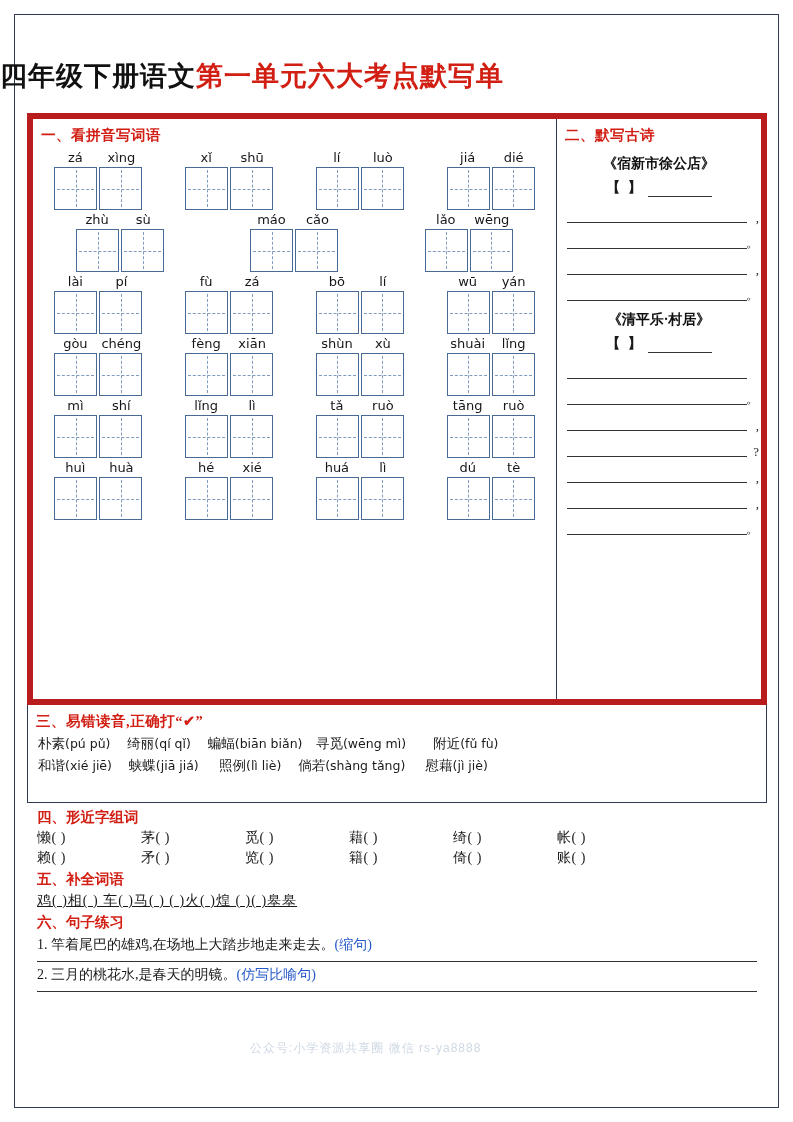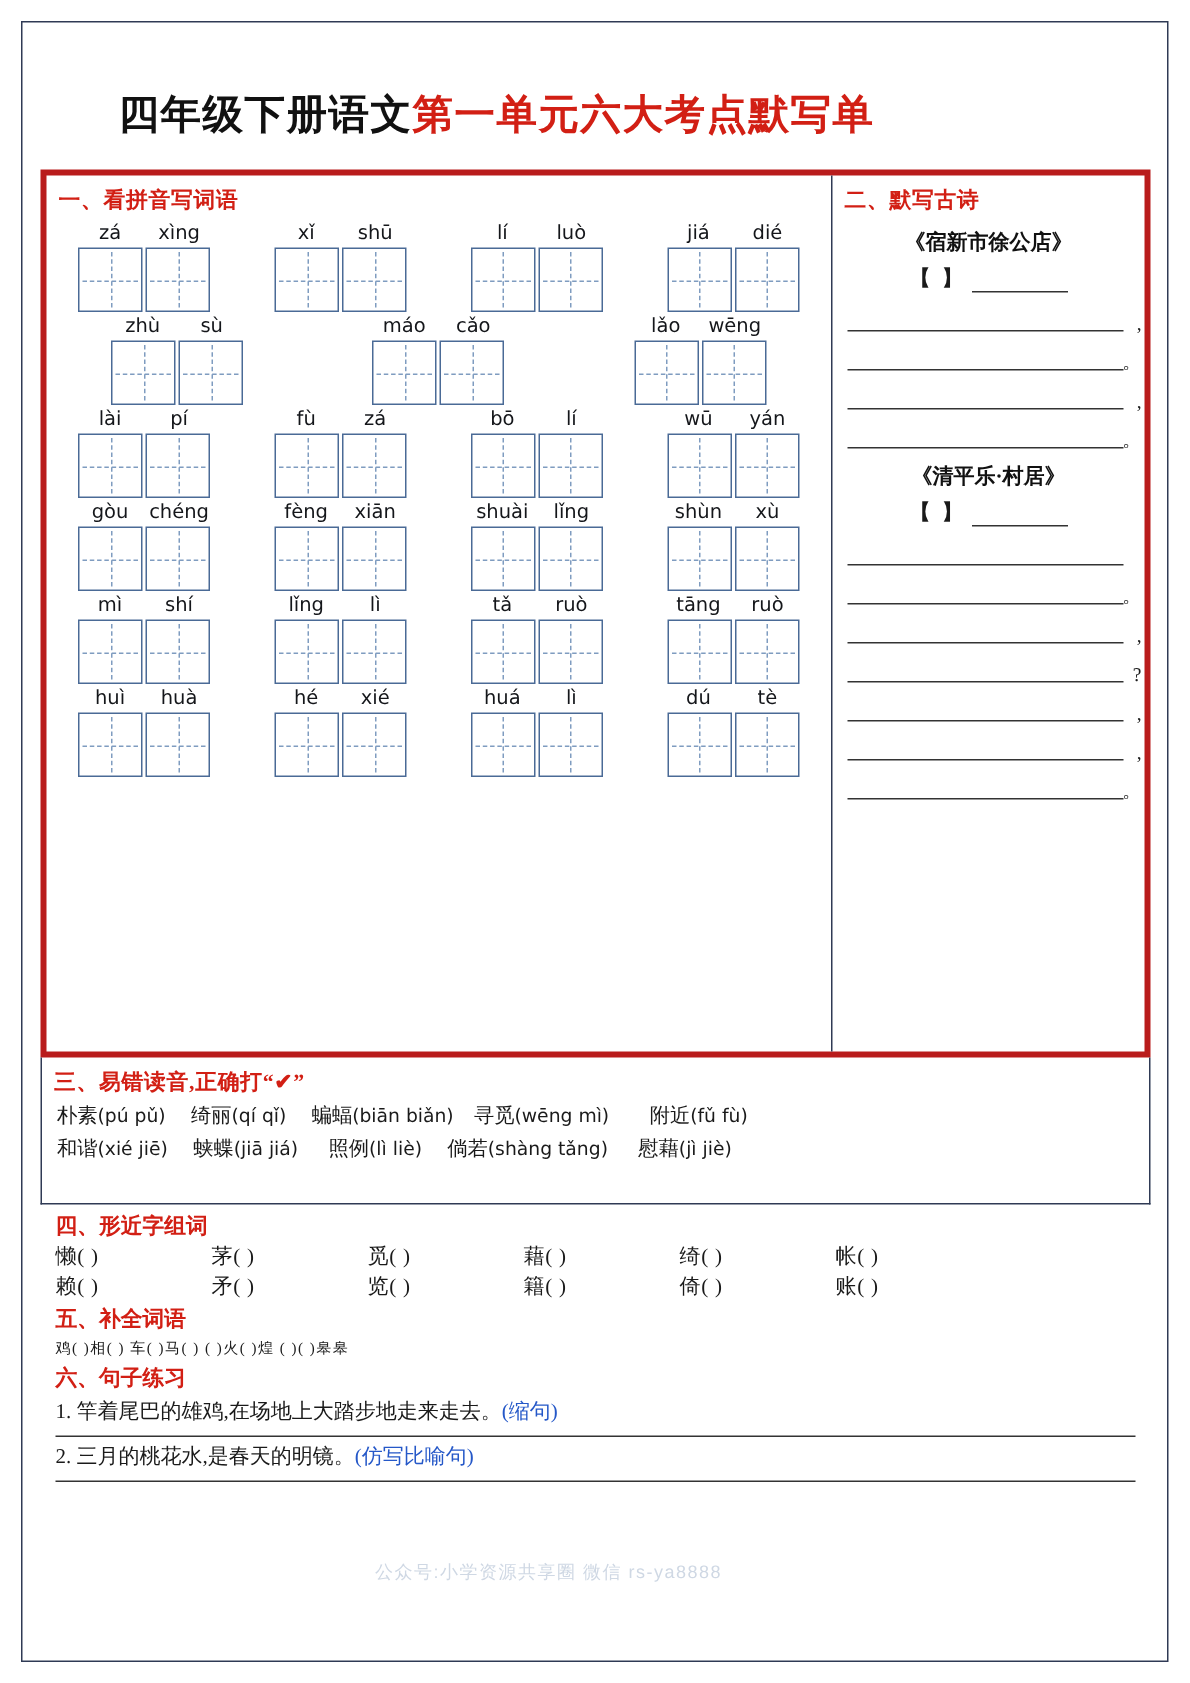--- a/index.html
+++ b/index.html
@@ -30,37 +30,36 @@
     height: 1094px;
     border: 1px solid #2f3a55;
     box-sizing: border-box;
   }
   
   .title {
     position: absolute;
     left: 0;
     top: 58px;
     width: 662px;
-    text-align: center;
     font-size: 27px;
     font-weight: bold;
     letter-spacing: 1px;
     white-space: nowrap;
   }
   .title .t-black { color: #111111; }
   .title .t-red { color: #d21f14; }
 
   
   .main-box {
     position: absolute;
     left: 27px;
     top: 113px;
     width: 740px;
     height: 592px;
-    border: 4px solid #b91c1c;
+    border: 6px solid #b91c1c;
     box-sizing: border-box;
   }
   .col-left {
     position: absolute;
     left: 0; top: 0;
     width: 524px;
     height: 100%;
     border-right: 1px solid #2f3a55;
     box-sizing: border-box;
   }
@@ -214,23 +213,24 @@
     margin: 3px 0 2px 10px;
   }
   .xj-line {
     font-size: 14px;
     margin: 2px 0 0 10px;
     white-space: nowrap;
     letter-spacing: 0.5px;
   }
   .xj-line .cellword { display: inline-block; width: 104px; }
   .bq-line {
-    font-size: 10px;
+    font-size: 14px;
     margin: 3px 0 0 10px;
     letter-spacing: 1px;
+    text-decoration: underline;
   }
   .sent {
     font-size: 14px;
     margin: 4px 0 0 10px;
   }
   .sent .hint { color: #2558c8; }
   .ans-line {
     margin: 6px 10px 0 10px;
     border-bottom: 1px solid #333;
     height: 1px;
@@ -397,32 +397,32 @@
                 <span>fèng</span>
                 <span>xiān</span>
               </div>
             <div class="cells">
                 <div class="cell"></div>
                 <div class="cell"></div>
               </div>
           </div>
           <div class="py-group">
             <div class="py-text">
+                <span>shùn</span>
+                <span>xù</span>
+              </div>
+            <div class="cells">
+                <div class="cell"></div>
+                <div class="cell"></div>
+              </div>
+          </div>
+          <div class="py-group">
+            <div class="py-text">
                 <span>shuài</span>
                 <span>lǐng</span>
-              </div>
-            <div class="cells">
-                <div class="cell"></div>
-                <div class="cell"></div>
-              </div>
-          </div>
-          <div class="py-group">
-            <div class="py-text">
-                <span>shùn</span>
-                <span>xù</span>
               </div>
             <div class="cells">
                 <div class="cell"></div>
                 <div class="cell"></div>
               </div>
           </div>
         </div>
 
         <div class="py-row">
           <div class="py-group">

